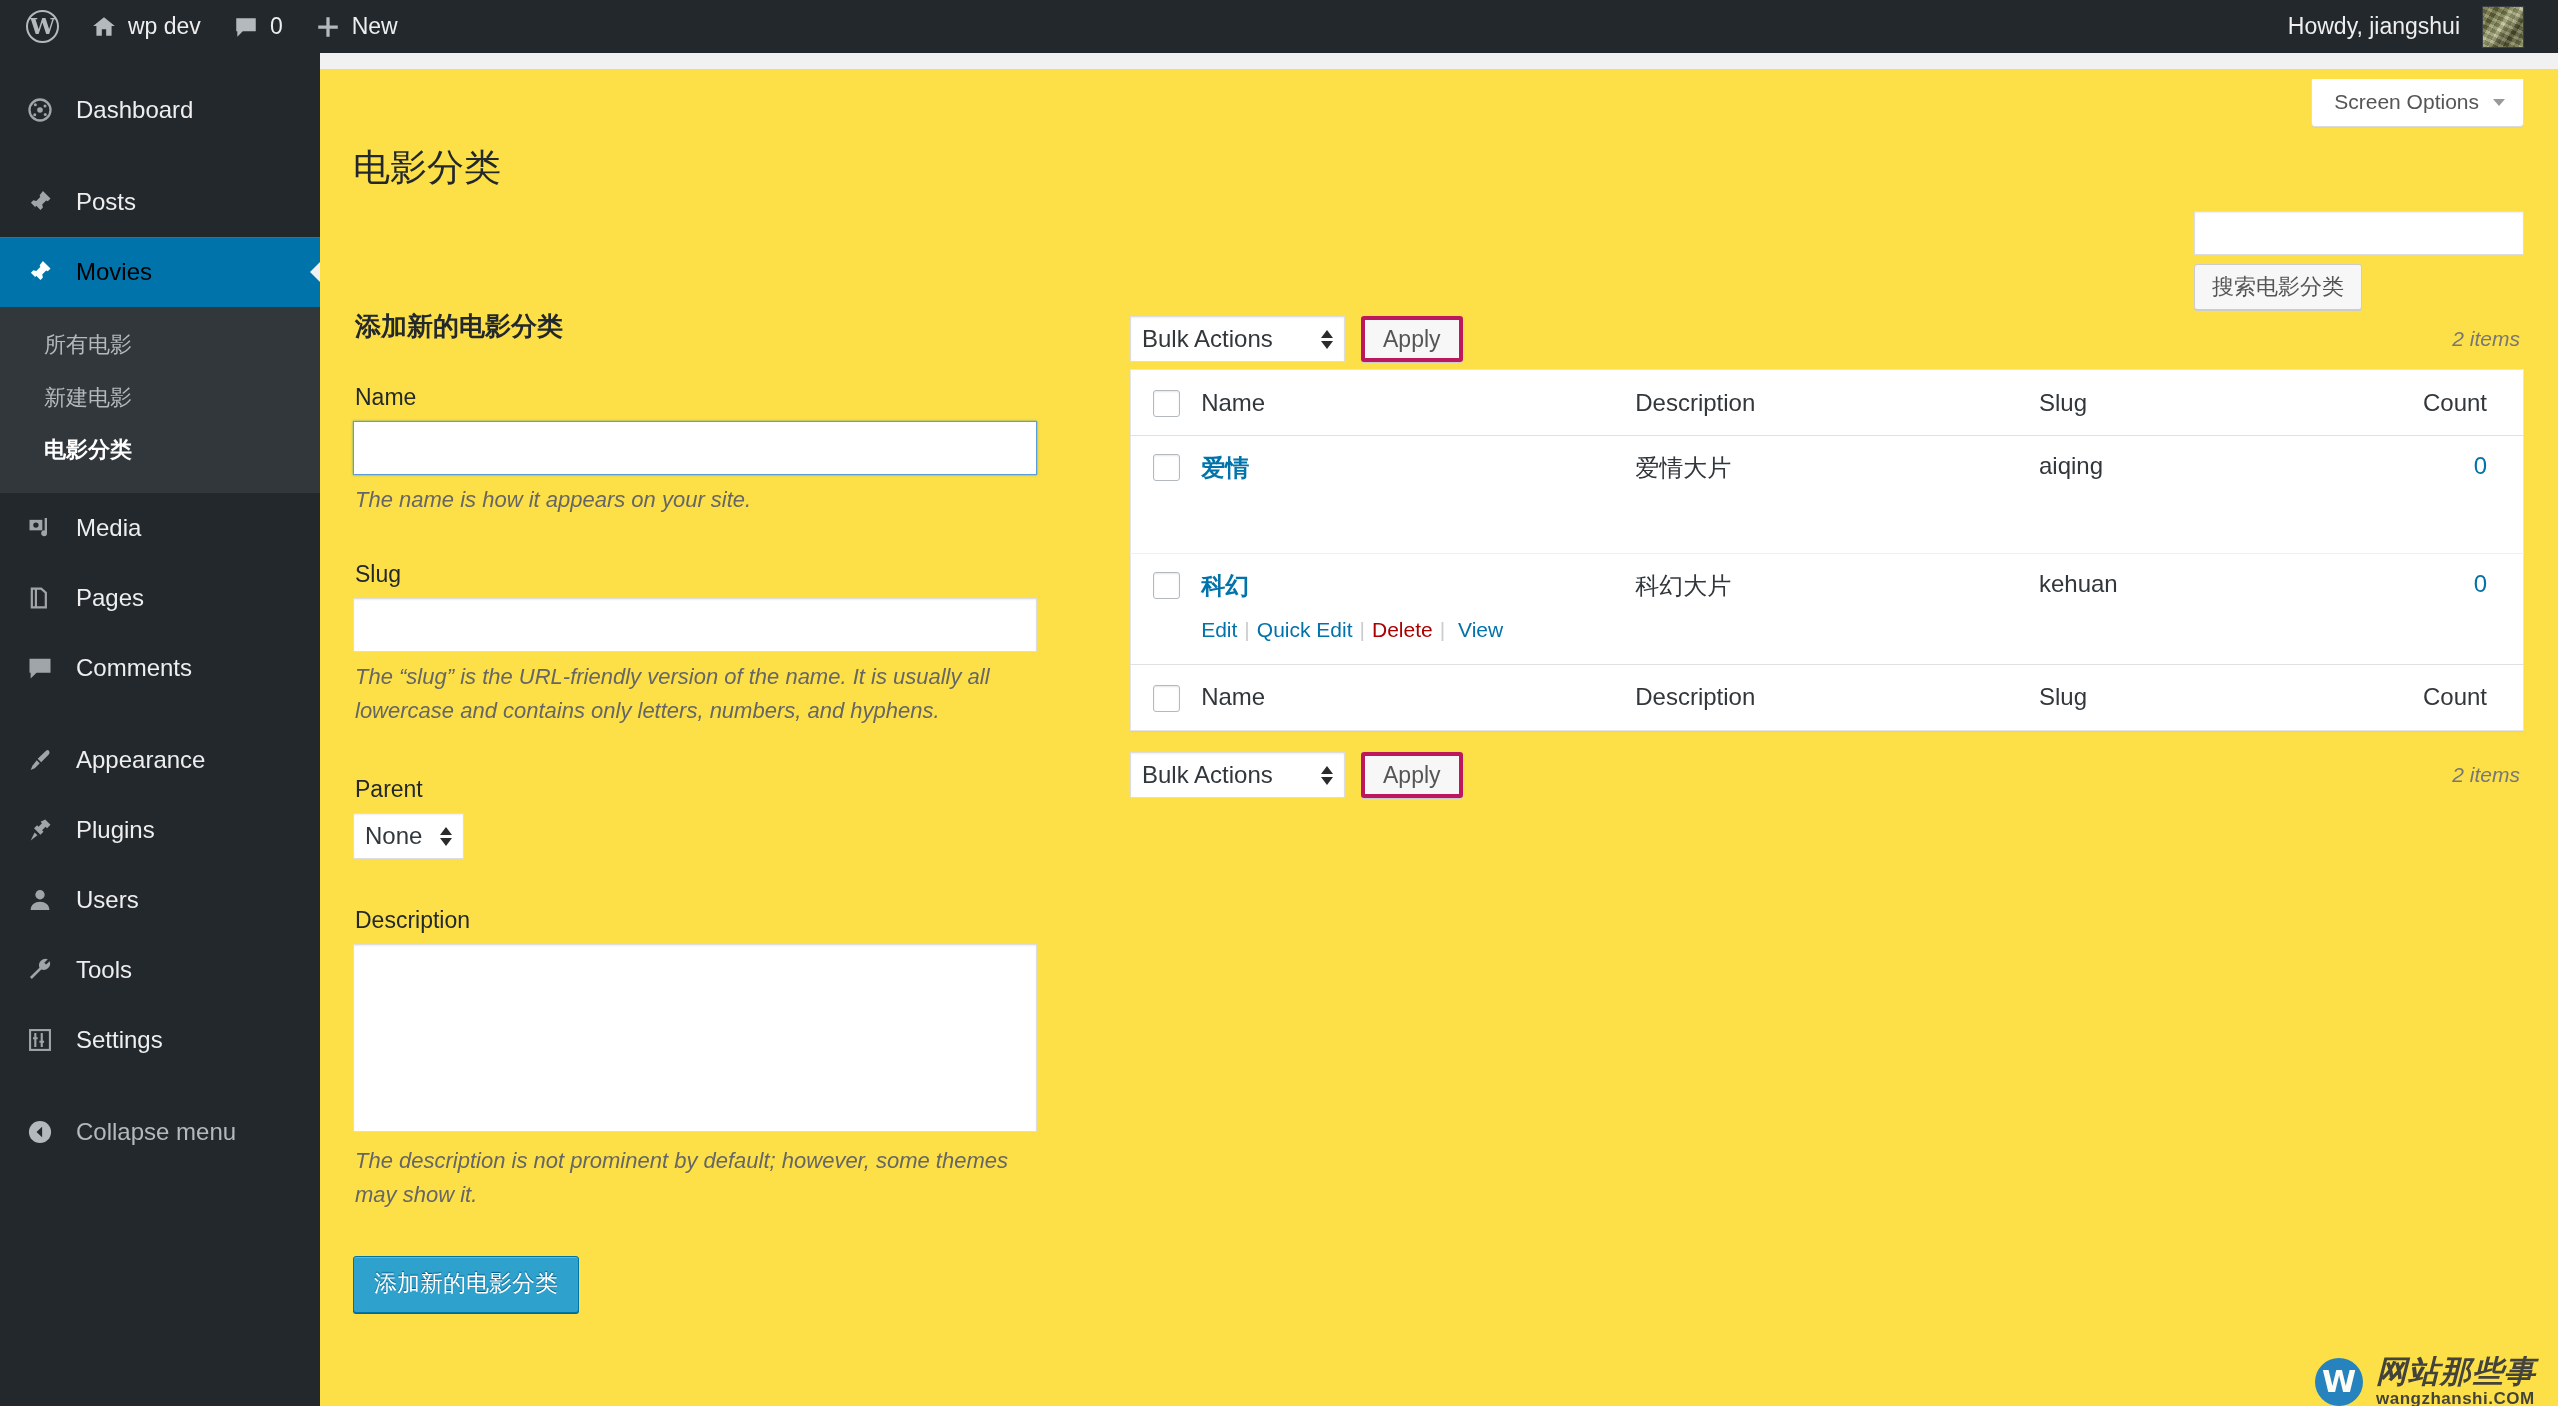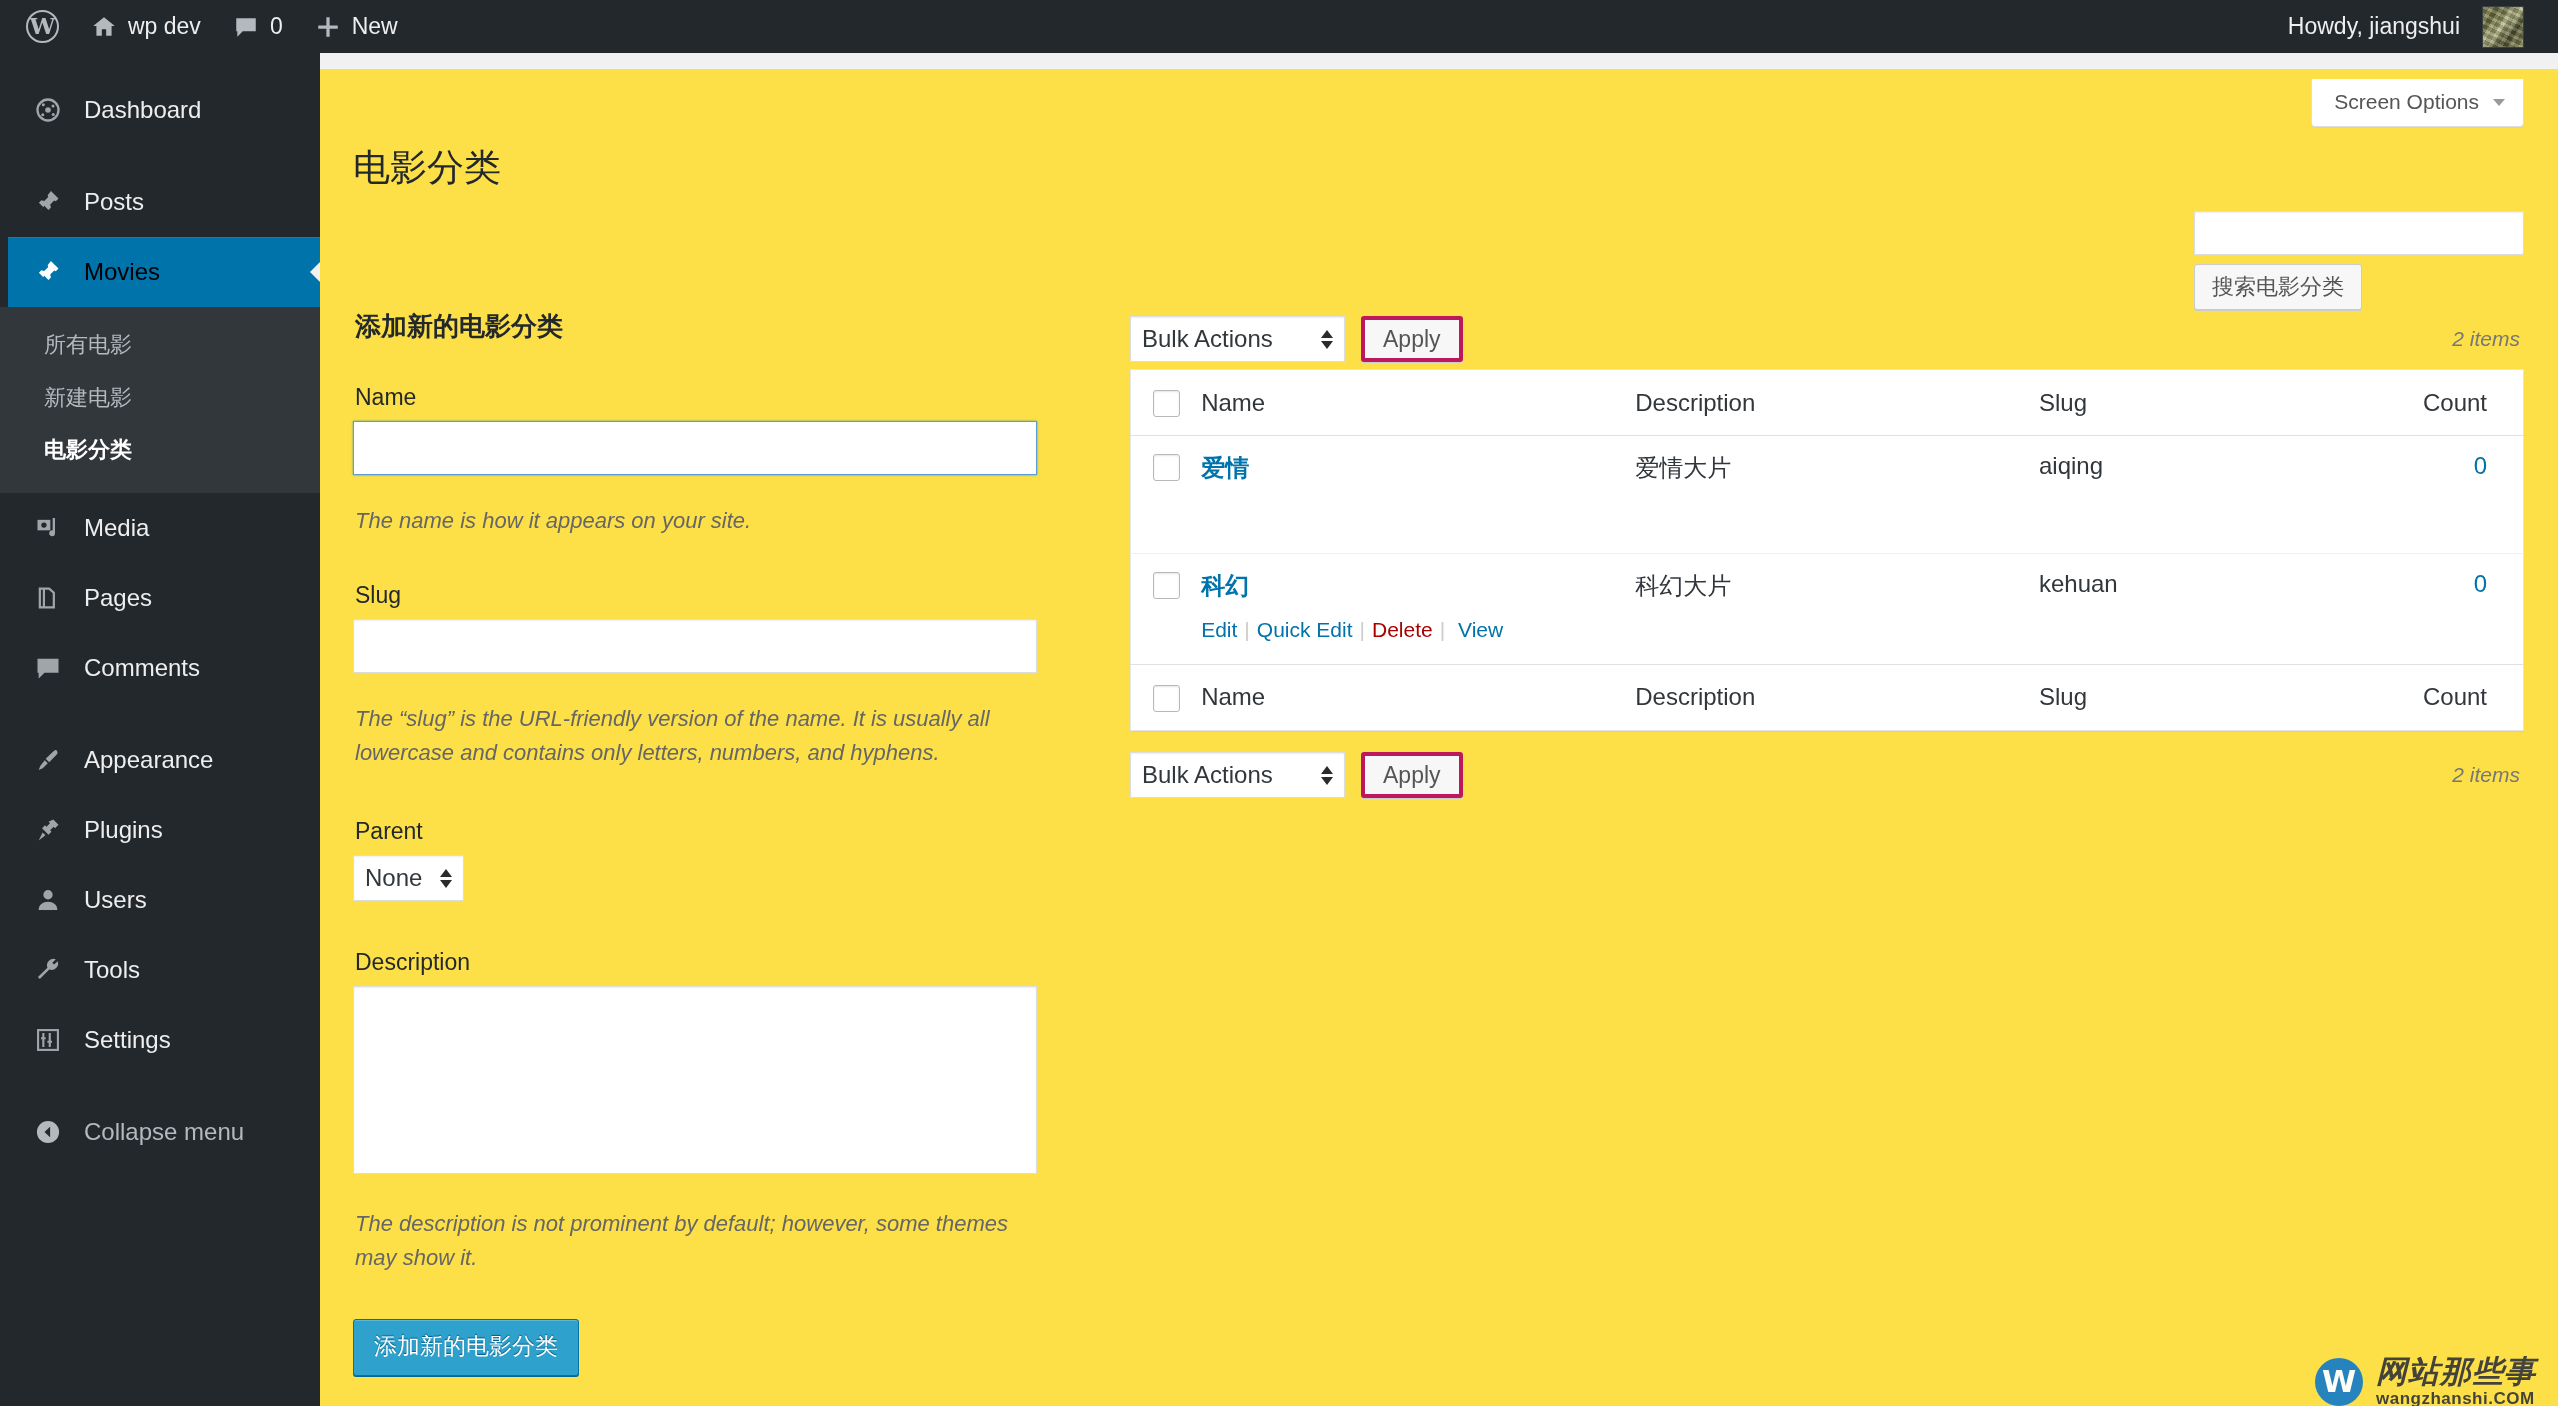--- a/index.html
+++ b/index.html
@@ -58,21 +58,21 @@
     position: absolute; top: 53px; left: 0;
     width: 320px; height: 1353px;
     background: #23282d;
     font-size: 24px;
     z-index: 40;
   }
   .menu-item {
     position: relative;
     display: flex; align-items: center;
     height: 70px; padding-left: 24px;
-    color: #eee; cursor: pointer; gap: 20px; margin-left: 8px;
+    color: #eee; cursor: pointer; gap: 20px;
   }
   .menu-item.current {
     background: #0073aa; color: #000000;
     box-shadow: inset 0 1px 0 rgba(255,255,255,.08);
   }
   .menu-item.current::after {
     content: ""; position: absolute; right: 0; top: 50%;
     margin-top: -10px;
     border-style: solid; border-width: 10px 10px 10px 0;
     border-color: transparent #f1f1f1 transparent transparent;
@@ -172,21 +172,21 @@
     font-size: 22px; padding: 0 12px;
     font-family: inherit; color: #32373c;
   }
   .text-input.focused {
     border-color: #5b9dd9;
     box-shadow: 0 0 2px rgba(30,140,190,.8);
     outline: none;
   }
   .field-desc {
     font-style: italic; font-size: 22px; color: #666;
-    line-height: 1.55; margin: 29px 0 0 2px;
+    line-height: 1.55; margin: 8px 0 0 2px;
     max-width: 700px;
   }
   .select-box {
     display: inline-flex; align-items: center; gap: 18px;
     background: #fff; border: 1px solid #ddd;
     box-shadow: inset 0 1px 2px rgba(0,0,0,.07);
     height: 46px; padding: 0 11px;
     font-size: 24px; color: #32373c; cursor: pointer;
     font-family: inherit;
   }

